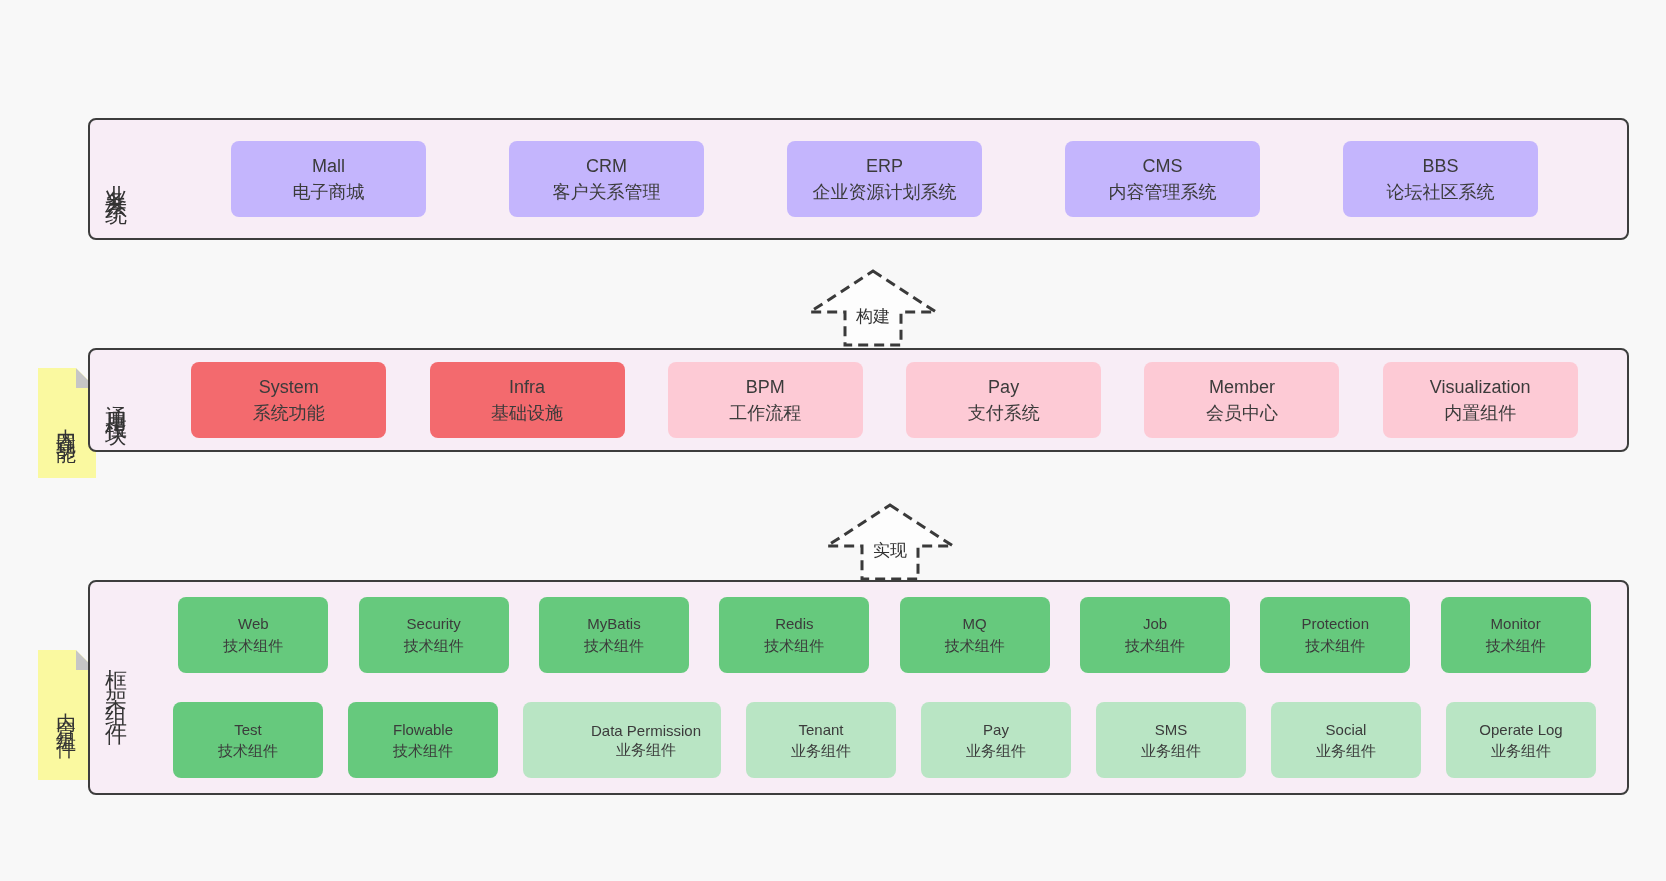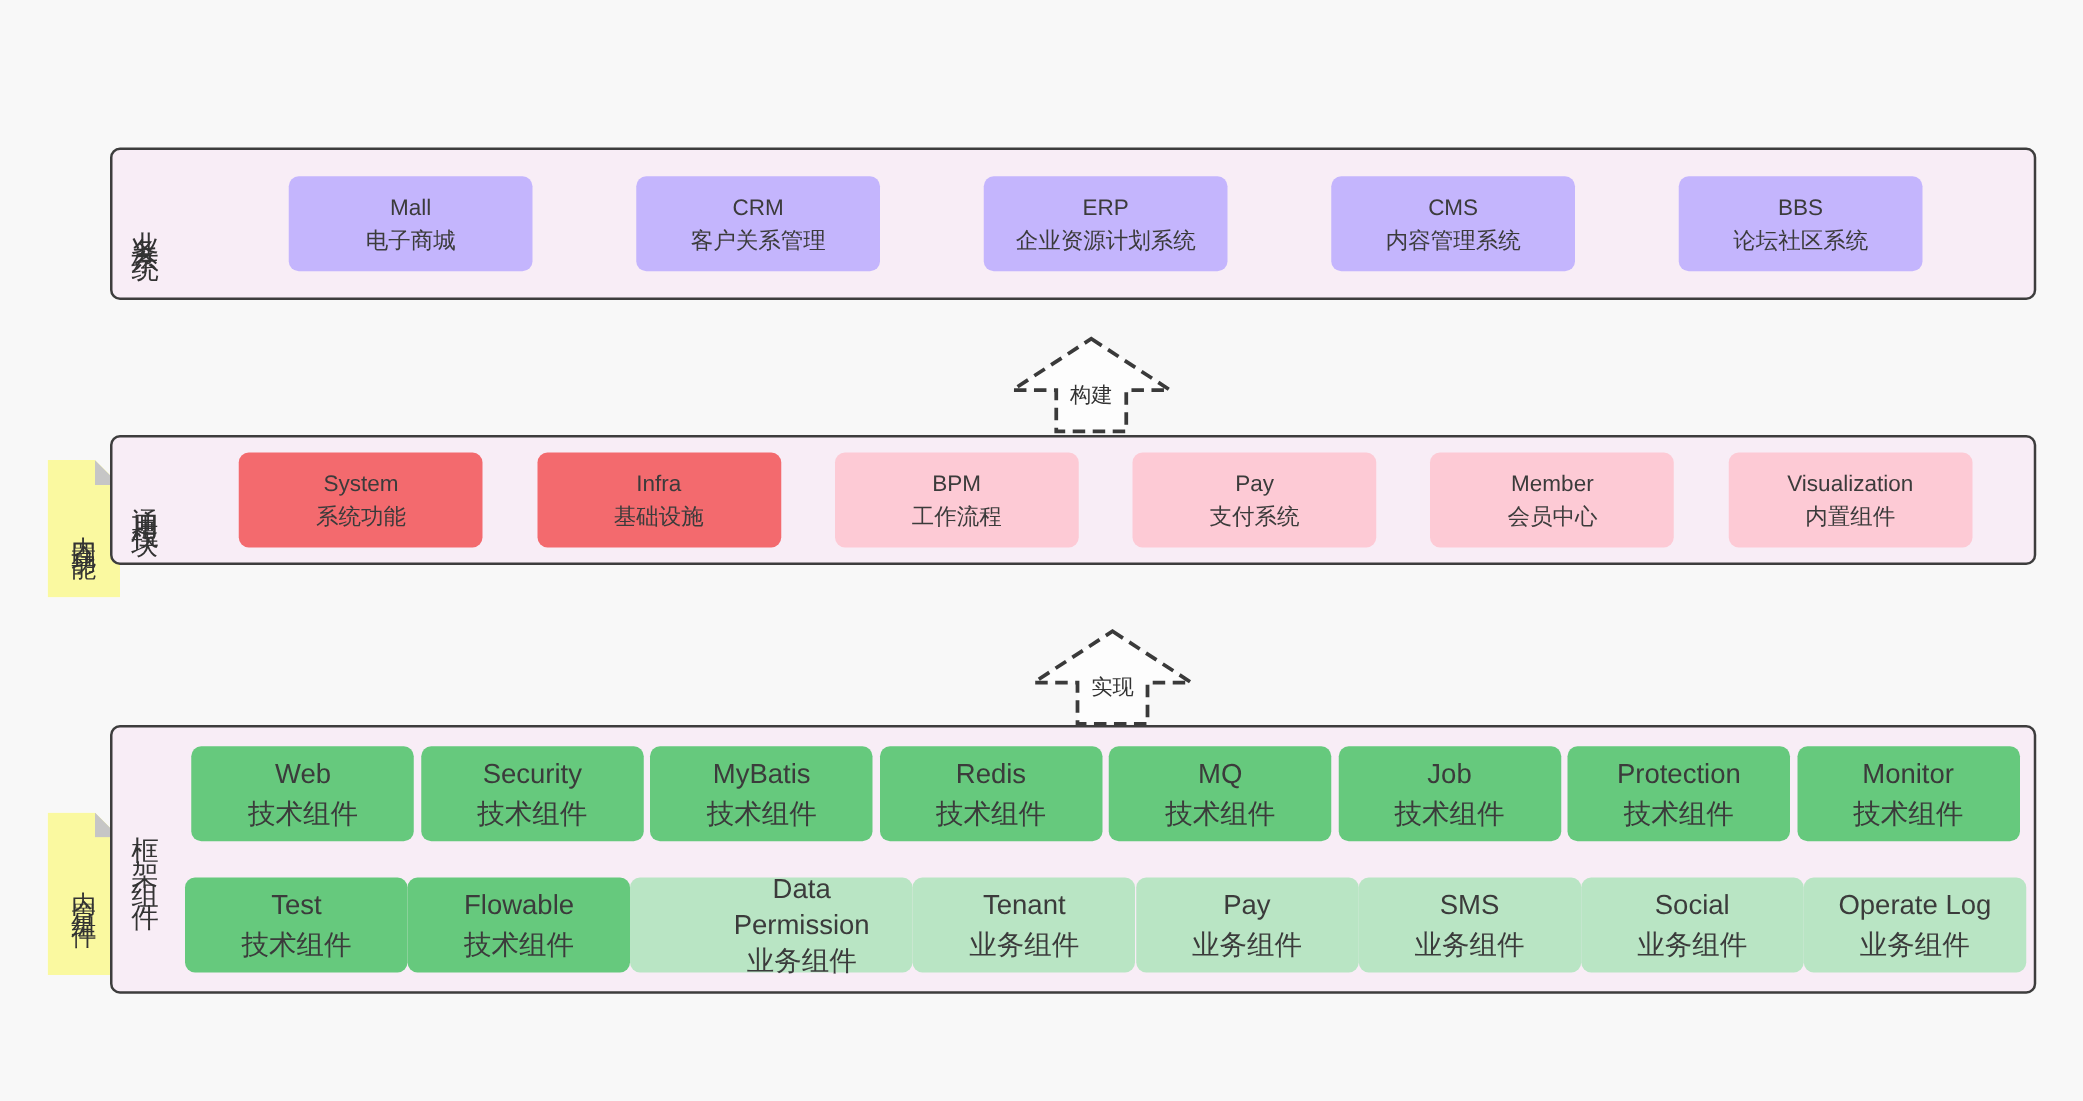--- a/index.html
+++ b/index.html
@@ -69,21 +69,21 @@
     display: flex;
     flex-direction: column;
     align-items: center;
     justify-content: center;
     text-align: center;
     font-size: 18px;
     line-height: 1.45;
     color: #3b3b3b;
   }
   #layer-business .box, #layer-common .box { width: 195px; }
-  #layer-framework .box { width: 178px; font-size: 22px; }
+  #layer-framework .box { width: 150px; font-size: 15px; }
 
   .box.blue       { background: #c4b5fd; }
   .box.red        { background: #f36a6e; }
   .box.pink       { background: #fdcad5; }
   .box.green      { background: #66c97d; }
   .box.lightgreen { background: #b9e5c4; }
 
   #box-data-permission { line-height: 1.3; padding-left: 48px; }
   #box-data-permission .box-title { max-width: 112px; }
 

